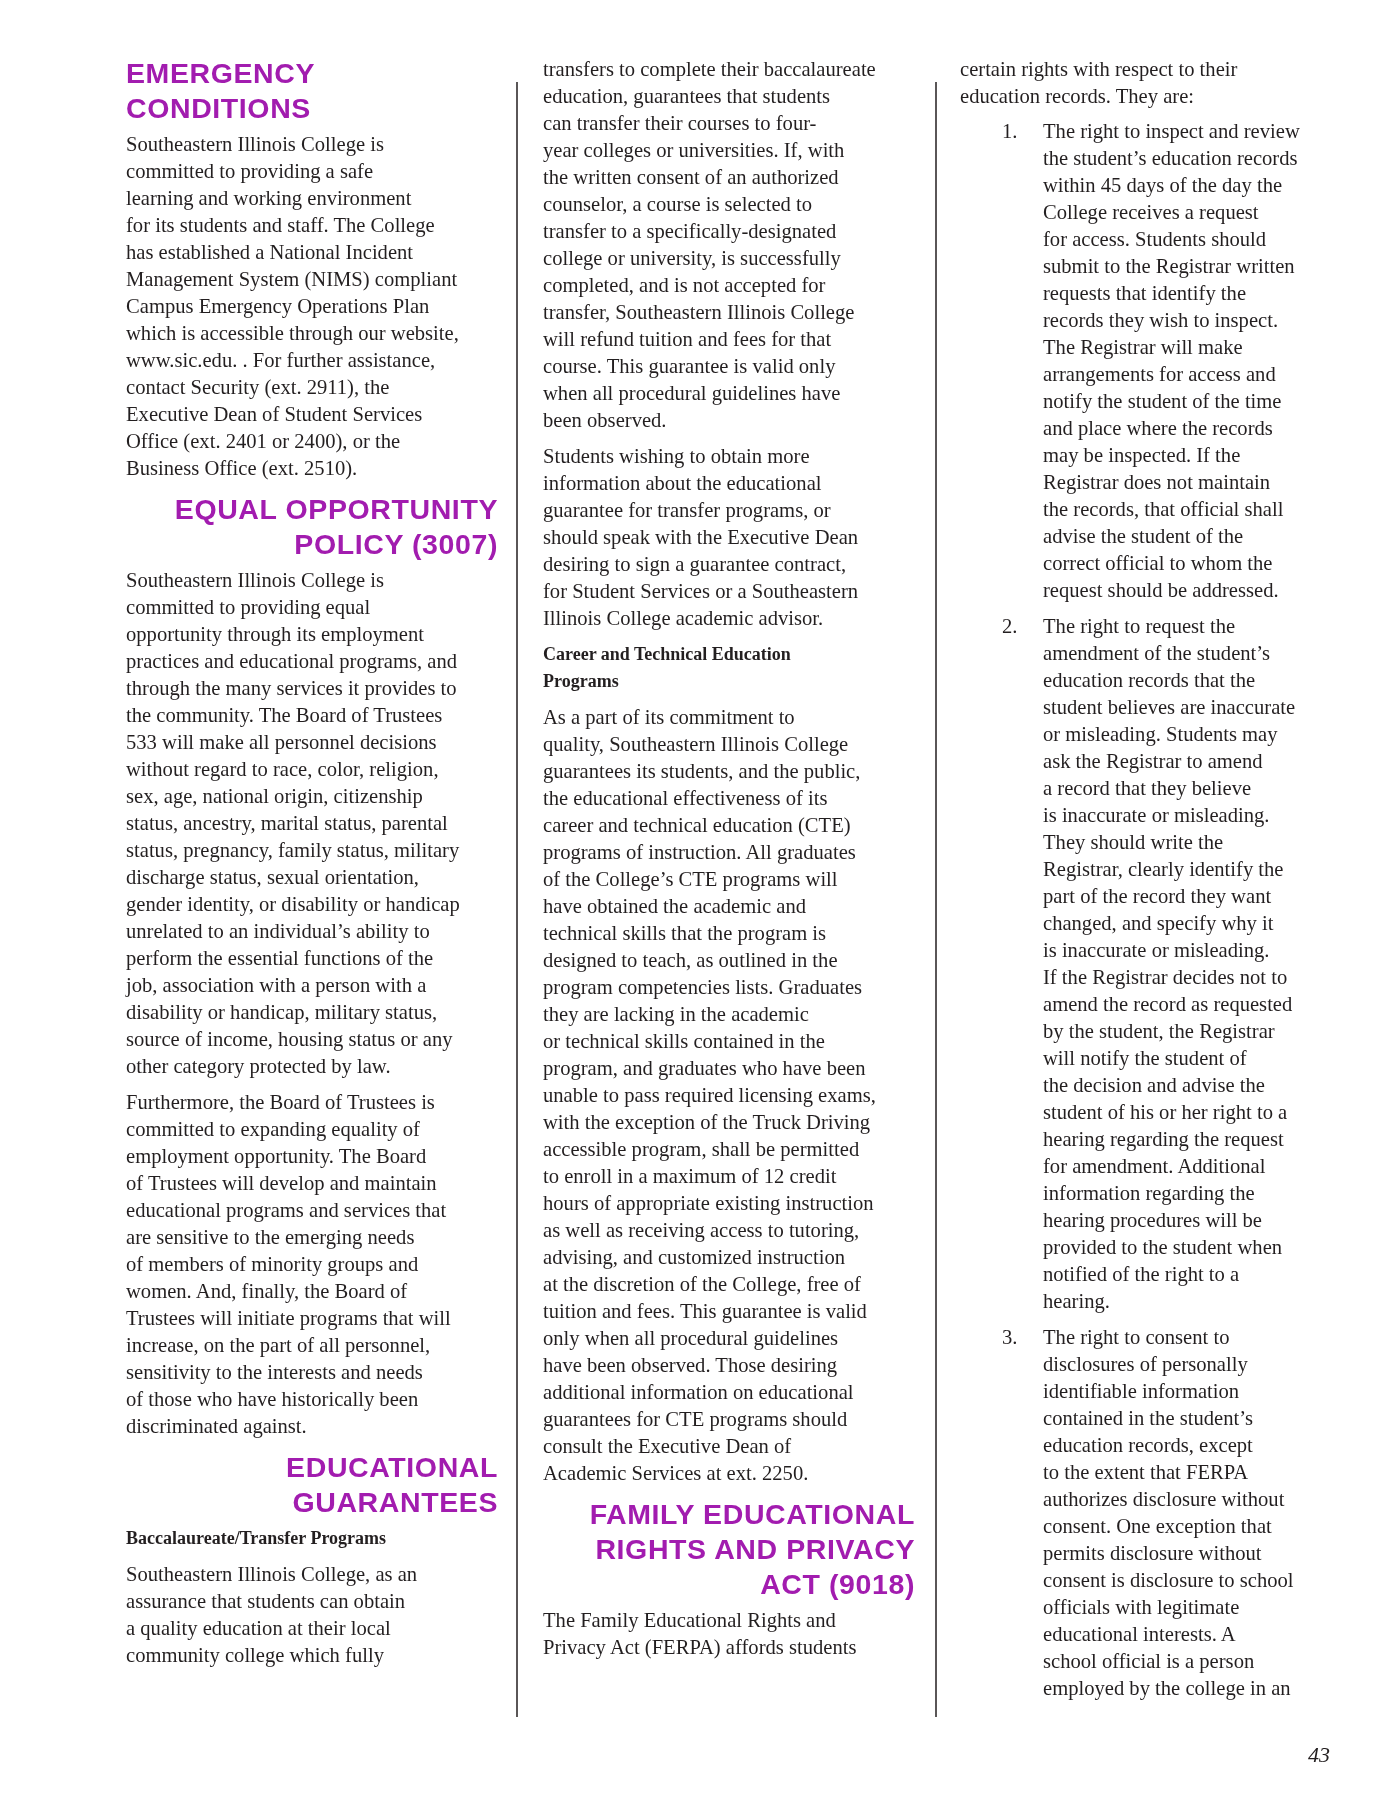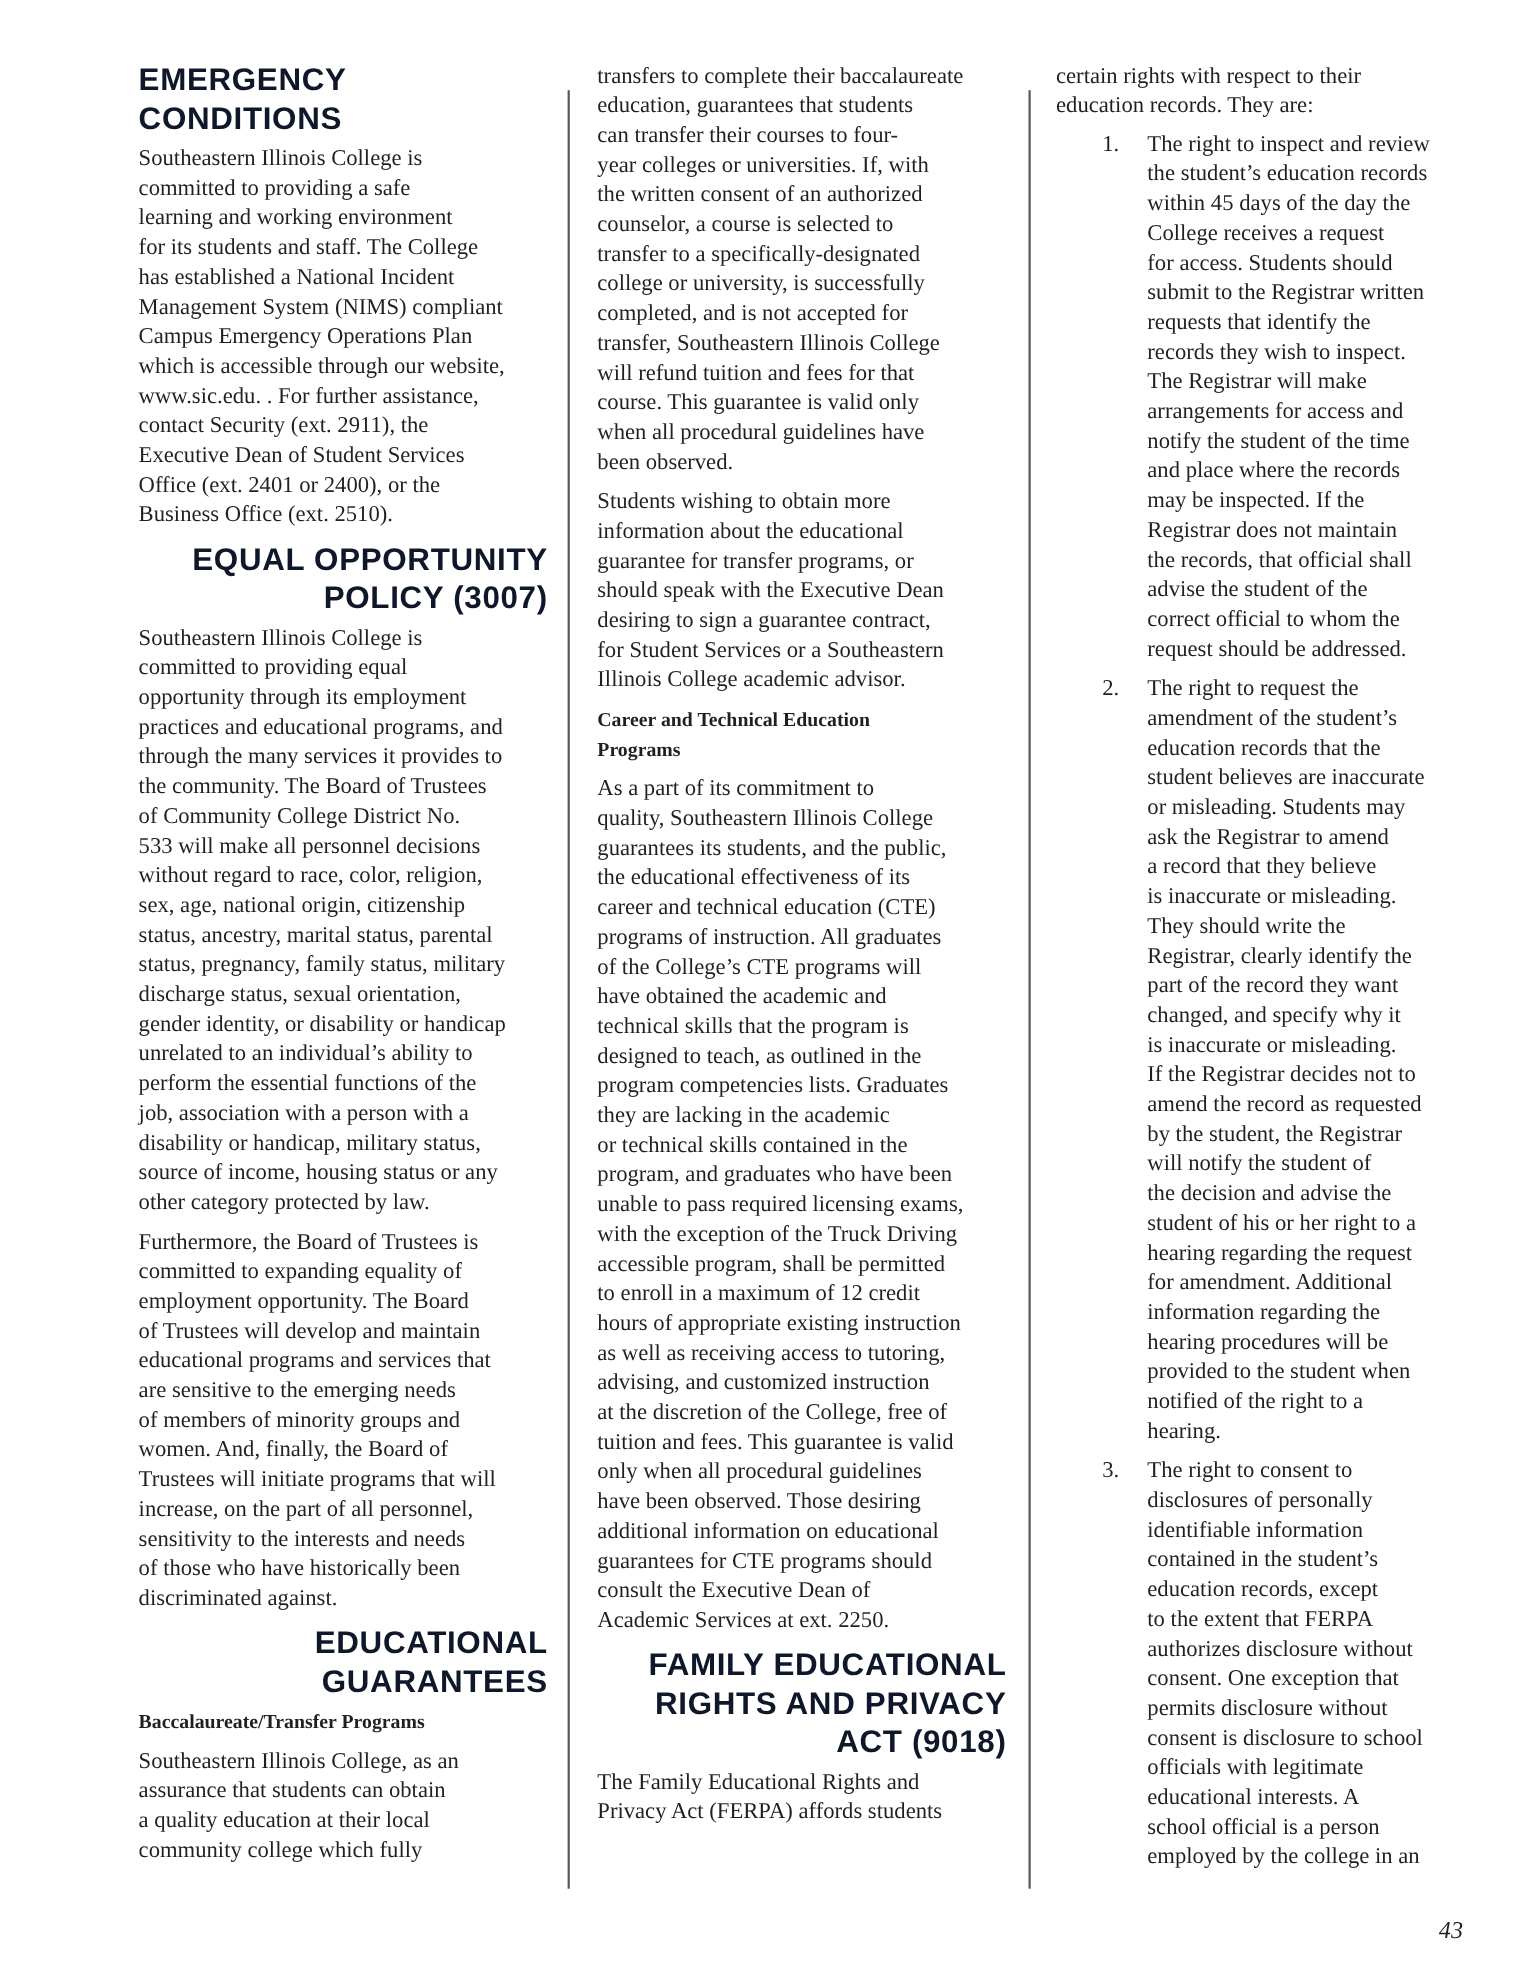--- a/index.html
+++ b/index.html
@@ -1,21 +1,21 @@
 <!DOCTYPE html>
 <html><head>
 <meta charset="utf-8">
 <style>
   html, body { margin: 0; padding: 0; background: #ffffff; }
   body { width: 1391px; height: 1800px; position: relative; overflow: hidden; color: #231f20; }
   .col { position: absolute; top: 56px; font-family: "Liberation Serif", serif; font-size: 20.6px; line-height: 27px; }
   #col1 { left: 126px; width: 372px; }
   #col2 { left: 543px; width: 372px; top: 56px; }
   #col3 { left: 960px; width: 366px; top: 56px; }
-  .h1 { font-family: "Liberation Sans", sans-serif; font-weight: bold; font-size: 28.5px; line-height: 35px; letter-spacing: 0.6px; margin: 0 0 5px 0; color: #0f172a; }
+  .h1 { font-family: "Liberation Sans", sans-serif; font-weight: bold; font-size: 28.5px; line-height: 35px; letter-spacing: 0.6px; margin: 0 0 5px 0; color: #a21caf; }
   .h1.spaced { margin-top: 10px; text-align: right; }
   .h2 { font-family: "Liberation Serif", serif; font-weight: bold; font-size: 18px; line-height: 27px; margin: 0 0 9px 0; }
   p { margin: 0 0 9px 0; }
   .line { display: block; white-space: nowrap; }
   ol.rights { list-style: none; margin: 8px 0 0 0; padding: 0; }
   ol.rights li { position: relative; padding-left: 83px; margin-bottom: 9px; }
   ol.rights li .num { position: absolute; left: 42px; top: 0; }
   .divider { position: absolute; width: 1.5px; background: #5a5657; }
   #div1 { left: 516px; top: 82px; height: 1635px; }
   #div2 { left: 935px; top: 82px; height: 1635px; }
@@ -52,21 +52,20 @@
       <span class="line">EQUAL OPPORTUNITY</span>
       <span class="line">POLICY (3007)</span>
     </h1>
     <p>
         <span class="line">Southeastern Illinois College is</span>
         <span class="line">committed to providing equal</span>
         <span class="line">opportunity through its employment</span>
         <span class="line">practices and educational programs, and</span>
         <span class="line">through the many services it provides to</span>
         <span class="line">the community. The Board of Trustees</span>
-        <span class="line">of Community College District No.</span>
         <span class="line">533 will make all personnel decisions</span>
         <span class="line">without regard to race, color, religion,</span>
         <span class="line">sex, age, national origin, citizenship</span>
         <span class="line">status, ancestry, marital status, parental</span>
         <span class="line">status, pregnancy, family status, military</span>
         <span class="line">discharge status, sexual orientation,</span>
         <span class="line">gender identity, or disability or handicap</span>
         <span class="line">unrelated to an individual’s ability to</span>
         <span class="line">perform the essential functions of the</span>
         <span class="line">job, association with a person with a</span>

